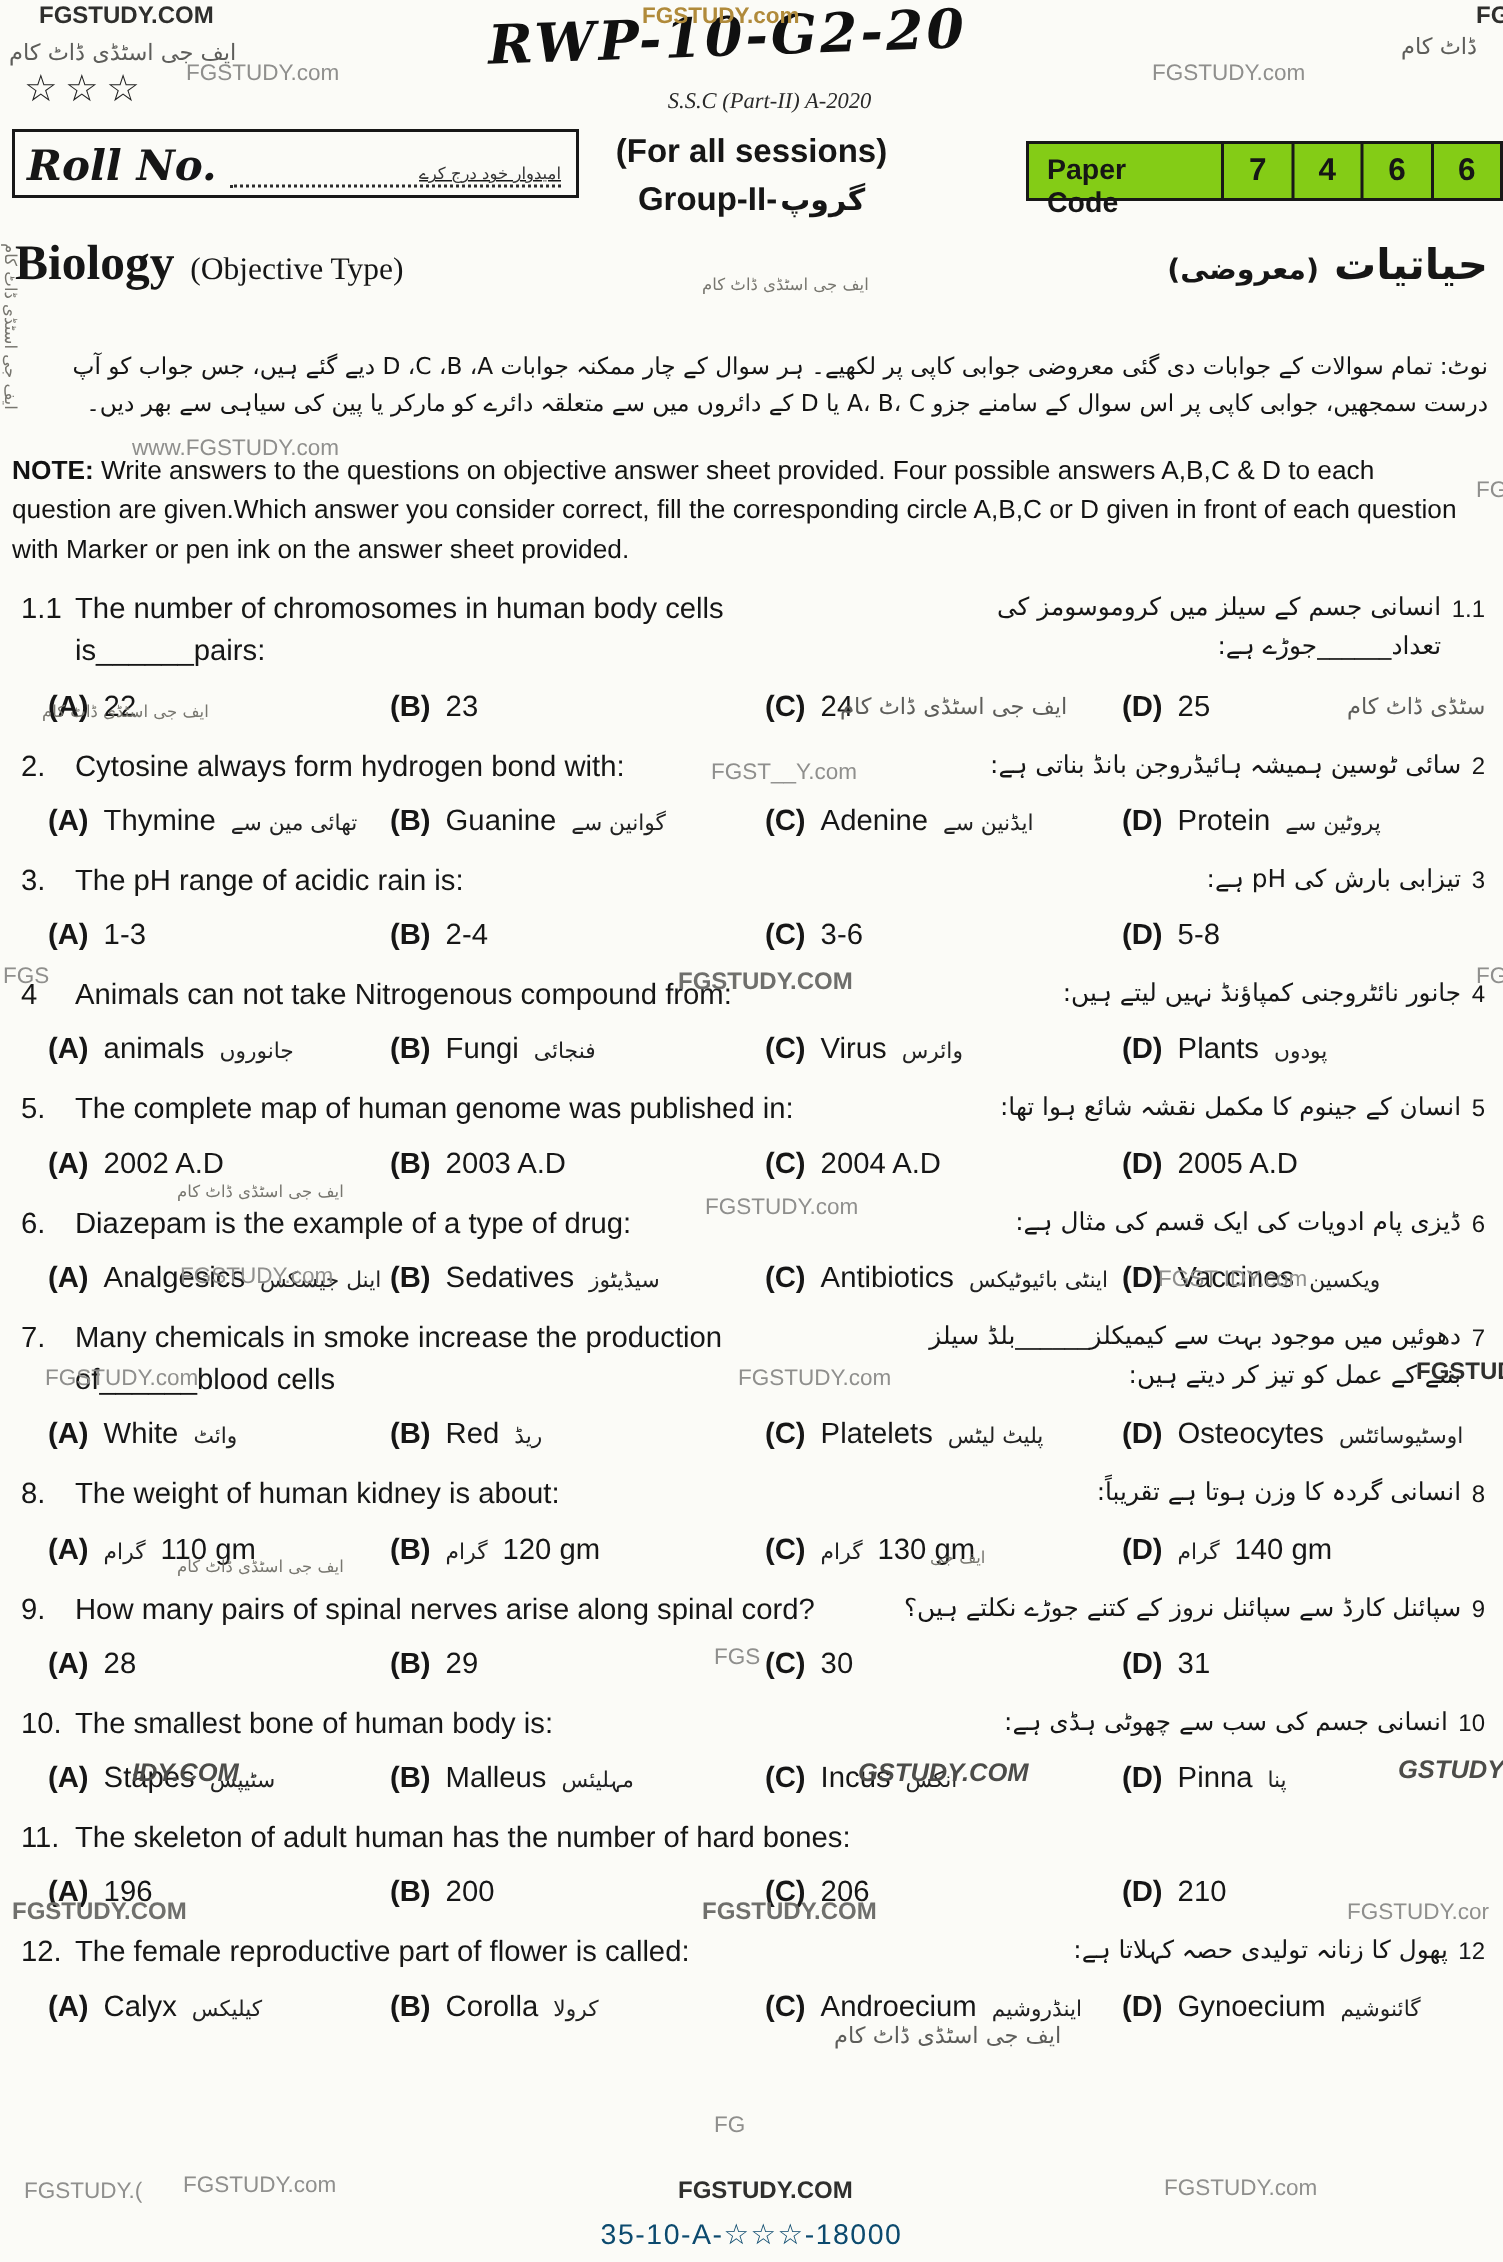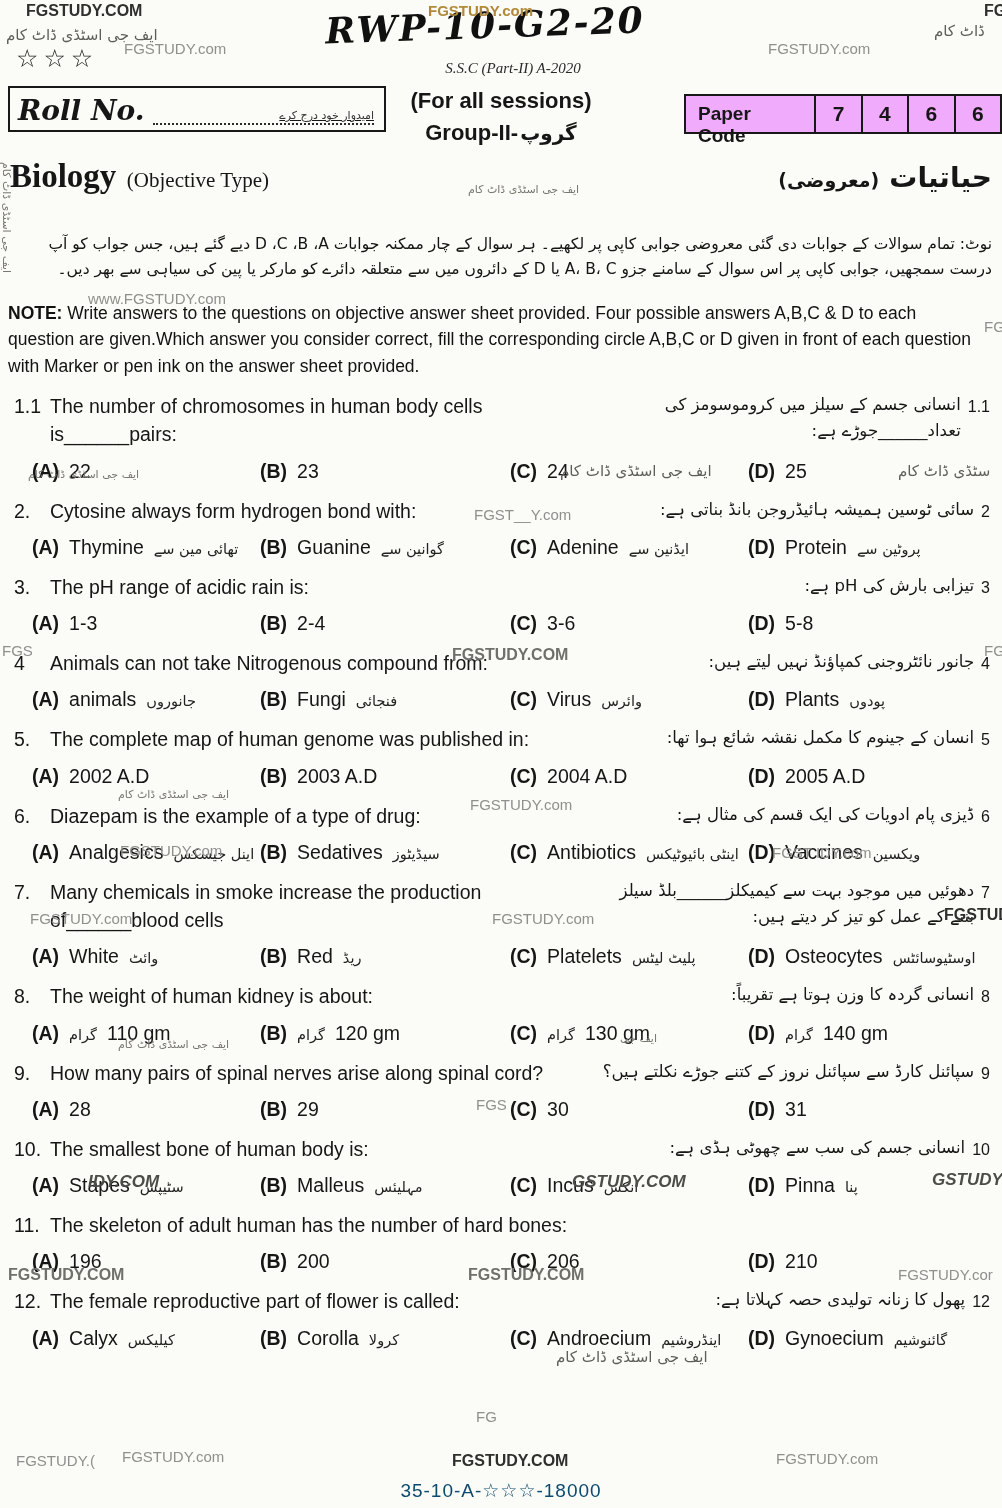--- a/index.html
+++ b/index.html
@@ -39,21 +39,21 @@
     font-size:36px; letter-spacing:2px; color:#101010; }
   .ssc-line { position:absolute; left:50%; top:60px; transform:translateX(-50%);
     font-family:"Liberation Serif", serif; font-style:italic; font-size:15px; color:#2a2a2a;margin-left:12px; }
   .sessions-line { position:absolute; left:50%; top:88px; transform:translateX(-50%);
     font-weight:bold; font-size:22px; white-space:nowrap; }
   .group-line { position:absolute; left:50%; top:120px; transform:translateX(-50%);
     font-weight:bold; font-size:22px; display:flex; align-items:baseline; gap:2px; white-space:nowrap; }
   .group-line .urdu { font-size:20px; }
 
   .paper-code-box { position:absolute; left:684px; top:94px; display:flex;
-    border:2.5px solid #181818; height:40px; box-sizing:border-box; background:#f0abfc; }
+    border:2.5px solid #181818; height:40px; box-sizing:border-box; background:#84cc16; }
   .pc-label { padding:7px 12px 0 12px; font-weight:bold; font-size:19px; border-right:2.5px solid #181818; }
   .pc-digit { width:45px; border-right:2.5px solid #181818; display:flex; align-items:center;
     justify-content:center; font-size:21px; font-weight:bold; }
   .pc-digit:last-child { border-right:none; }
 
   .subject-row { position:absolute; left:10px; top:158px; width:982px;
     display:flex; justify-content:space-between; align-items:baseline; }
   .subject { font-family:"Liberation Serif", serif; font-weight:bold; font-size:33px; }
   .subject-type { font-family:"Liberation Serif", serif; font-size:21px; margin-left:6px; }
   .subject-urdu-wrap { display:flex; gap:10px; align-items:baseline; }

